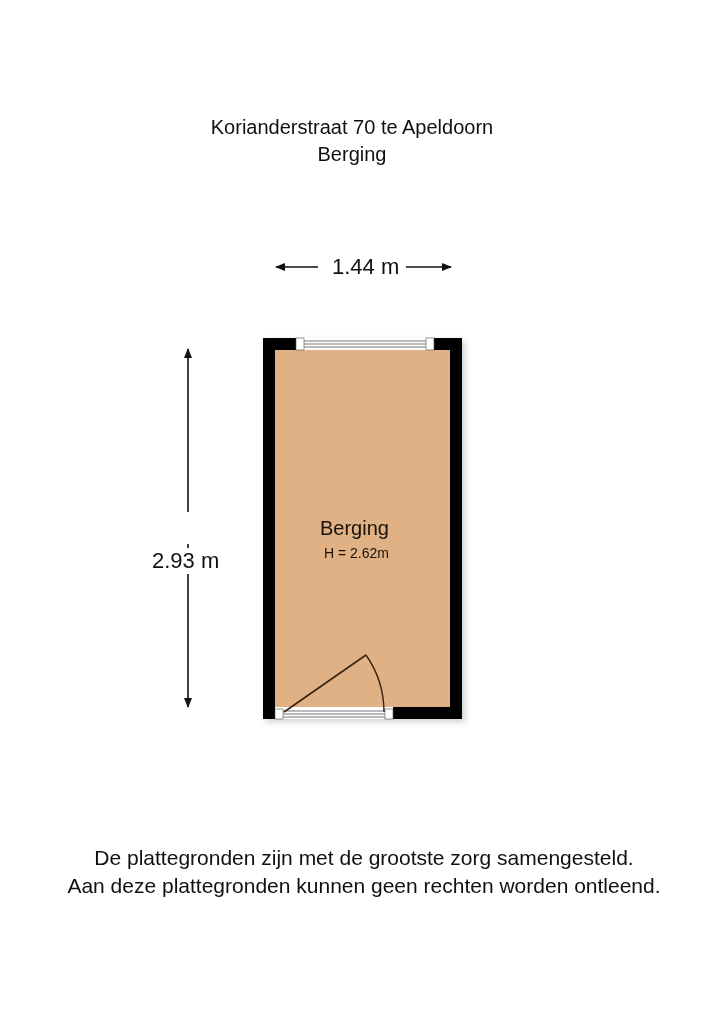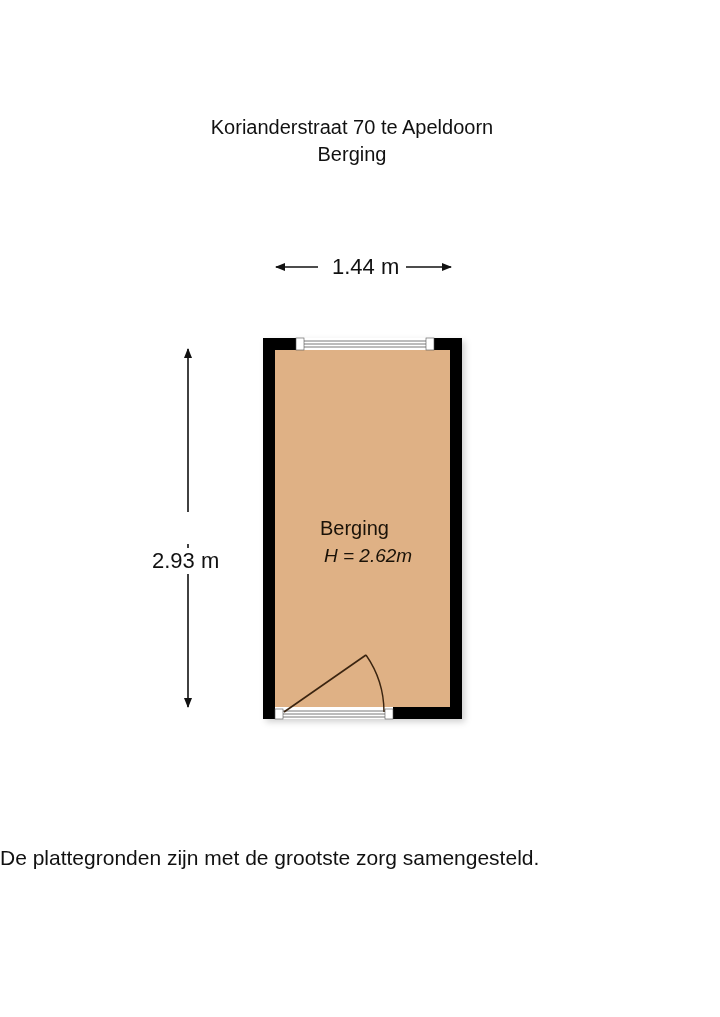--- a/index.html
+++ b/index.html
@@ -14,21 +14,21 @@
   }
   .title div { white-space: nowrap; }
   .plan-svg { position: absolute; left: 0; top: 0; }
   .dim-label {
     position: absolute; font-size: 22px; background: #fff; padding: 0 4px; white-space: nowrap;
   }
   .room-label {
     position: absolute; font-size: 19px; color: #1a1208; white-space: nowrap;
   }
   .disclaimer {
-    position: absolute; left: 0; width: 712px; 
+    position: absolute; left: 8px; width: 712px; text-align: center;
     top: 844px; font-size: 21px; line-height: 28px;
   }
   .disclaimer div { white-space: nowrap; }
 </style>
 </head>
 <body>
 
 <div class="title">
   <div>Korianderstraat 70 te Apeldoorn</div>
   <div>Berging</div>
@@ -77,17 +77,18 @@
     <line x1="283" y1="717" x2="385" y2="717" stroke="#555" stroke-width="0.8"></line>
     <line x1="284" y1="712" x2="366" y2="655" stroke="#3a2410" stroke-width="1.6"></line>
     <path d="M366,655 A100,100 0 0 1 384,712" fill="none" stroke="#3a2410" stroke-width="1.4"></path>
   </g>
 </svg>
 
 <div class="dim-label" style="left:321px; top:254px;margin-left:7px;">1.44 m</div>
 <div class="dim-label" style="left:148px; top:516px;margin-top:32px;">2.93 m</div>
 
 <div class="room-label" style="left:320px; top:517px; font-size:20px;">Berging</div>
-<div class="room-label" style="left:324px; top:545px; font-size:19px;font-style:italic;">H = 2.62m</div>
+<div class="room-label" style="left:324px; top:545px; font-size:14px;">H = 2.62m</div>
 
 <div class="disclaimer">
   <div>De plattegronden zijn met de grootste zorg samengesteld.</div>
+  <div>Aan deze plattegronden kunnen geen rechten worden ontleend.</div>
 </div>
 
 </body></html>

